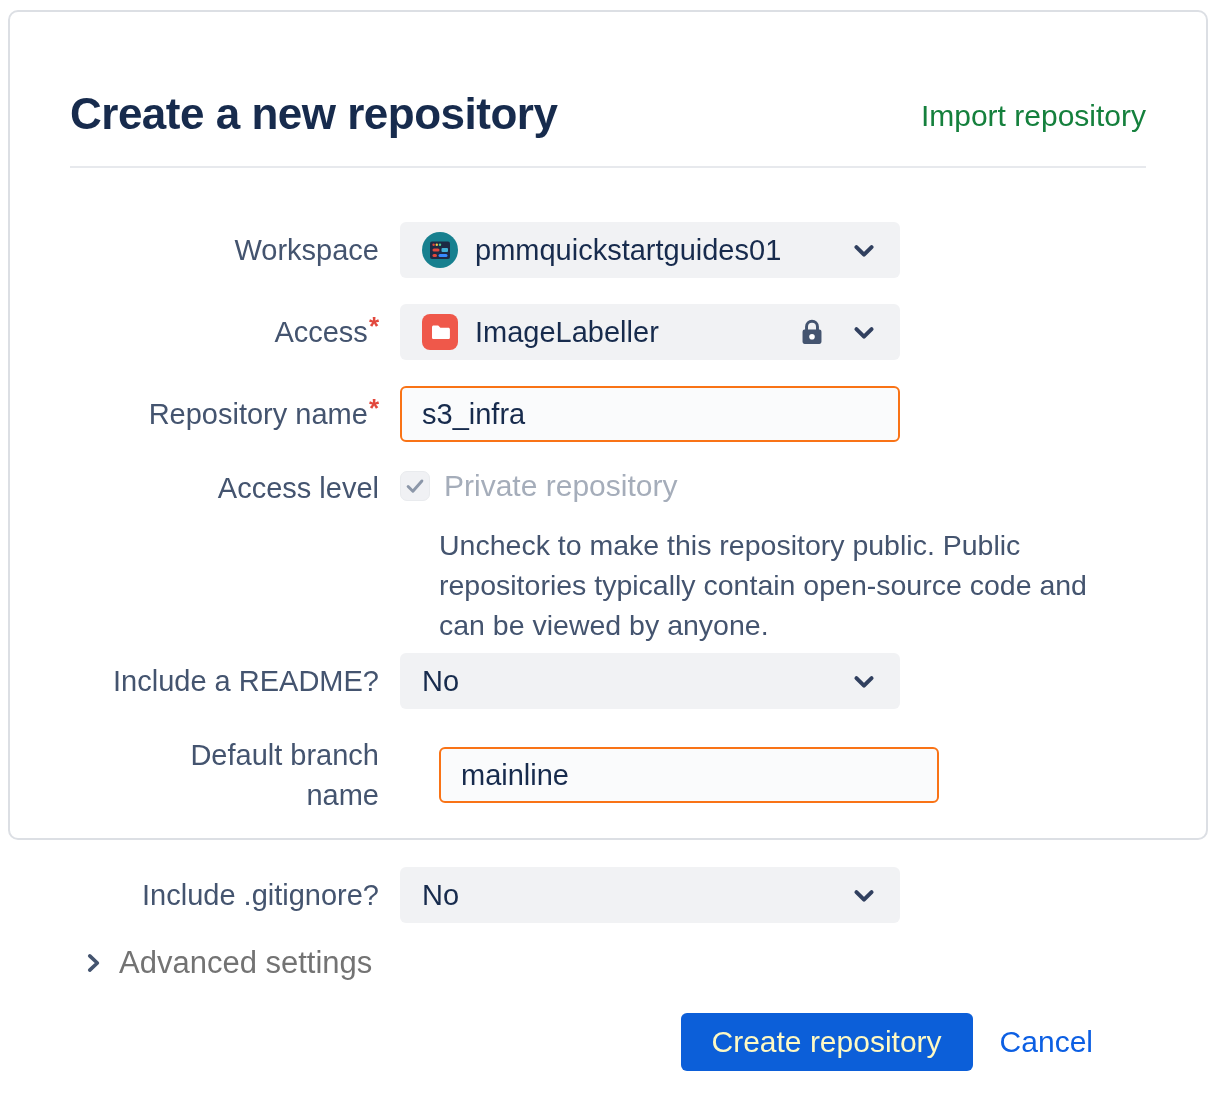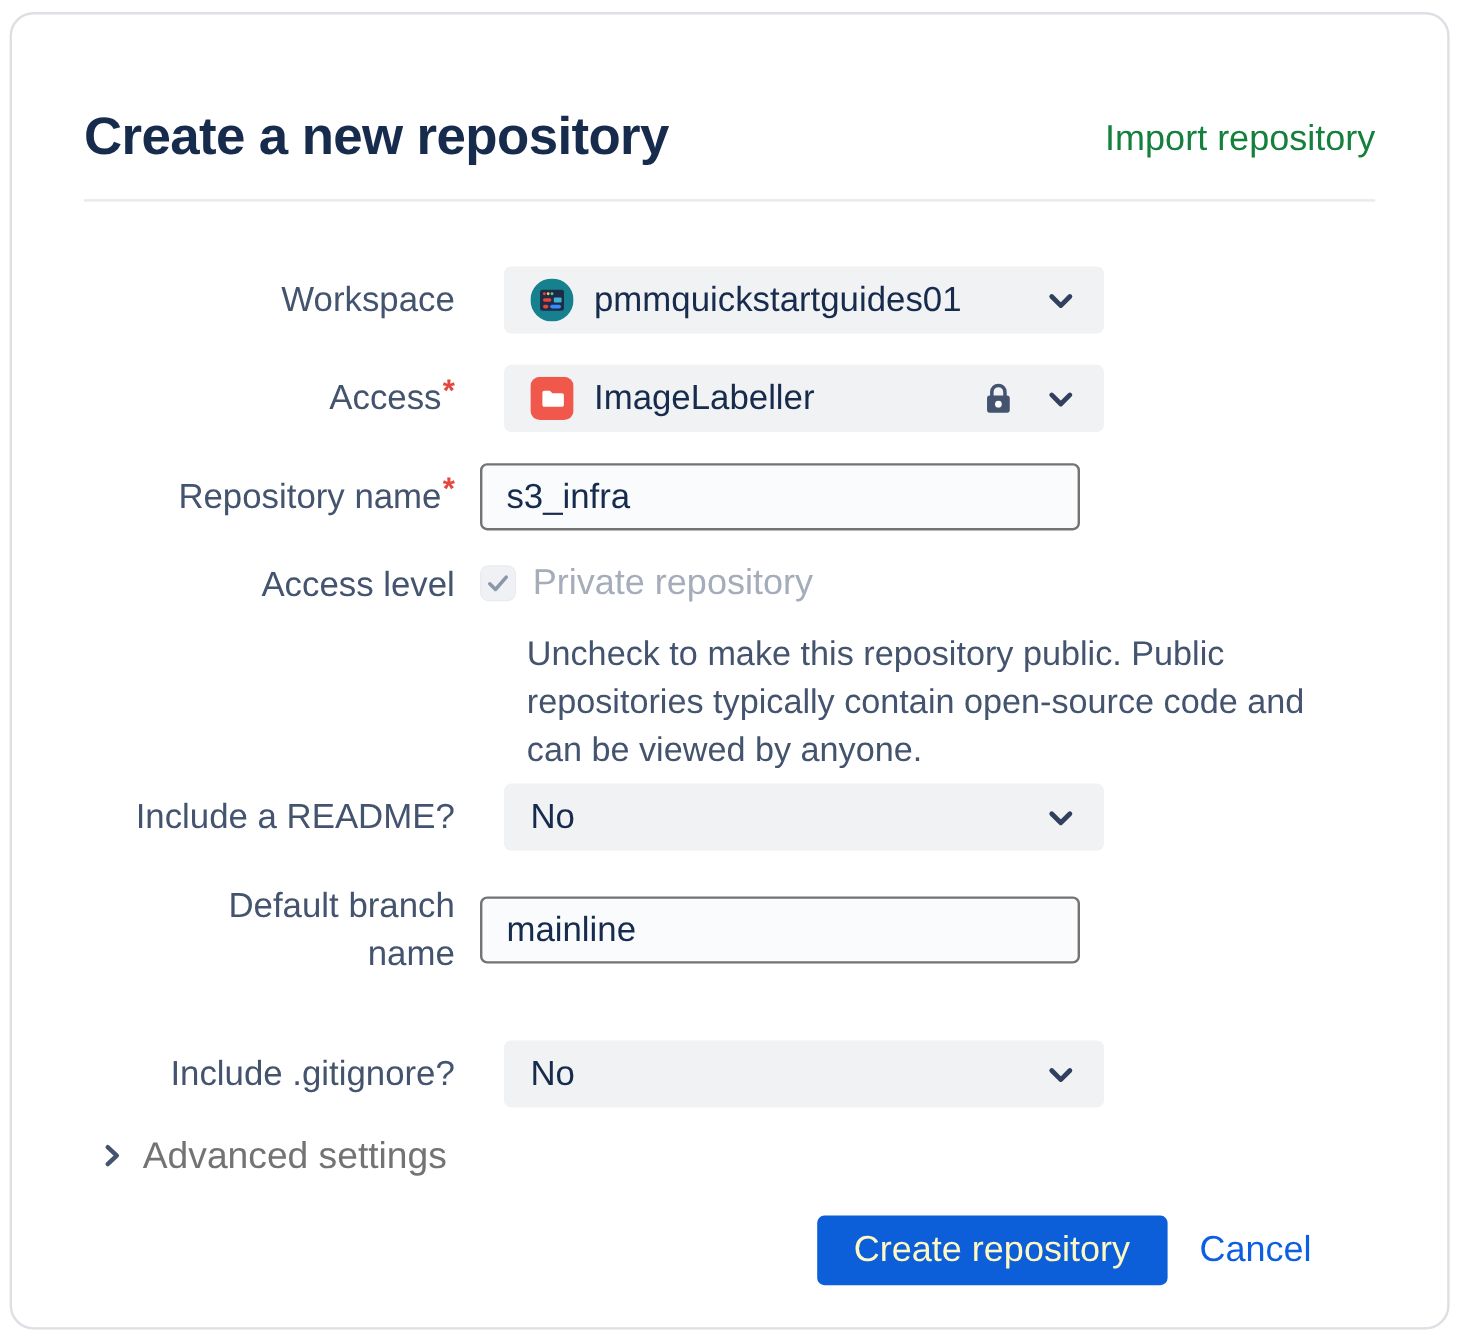--- a/index.html
+++ b/index.html
@@ -5,24 +5,24 @@
   * { box-sizing: border-box; }
   html, body { margin: 0; padding: 0; }
   body {
     width: 1216px; height: 1116px;
     background: #FFFFFF;
     font-family: "Liberation Sans", sans-serif;
     position: relative;
   }
   .card {
     position: absolute; left: 8px; top: 10px;
-    width: 1200px; height: 1098px;
+    width: 1200px; height: 830px;
     background: #FFFFFF;
     border: 2px solid #DCDFE4;
-    border-radius: 20px;
+    border-radius: 10px;
   }
   .content { padding: 56px 60px 0 60px; }
 
   
   .header { display: flex; justify-content: space-between; align-items: flex-end; }
   .title {
     margin: 0; font-size: 44px; font-weight: 700;
     color: #172B4D; letter-spacing: -0.5px; line-height: 1.1;
   }
   .import-link {
@@ -44,52 +44,52 @@
   .req {
     color: #E2483D; font-size: 26px; font-weight: 600;
     position: relative; top: -7px; margin-left: 1px;
   }
   .field-cell { width: 500px; position: relative; }
   .field-cell.wide { width: auto; }
 
   .select {
     height: 56px; background: #F1F2F4; border-radius: 6px;
     display: flex; align-items: center; padding: 0 22px;
-    cursor: pointer; width: 500px; margin-left: 20px;
+    cursor: pointer; width: 500px;
   }
   .select .value { font-size: 29px; color: #172B4D; }
   .select .spacer { flex: 1; }
   .icon-badge { width: 36px; height: 36px; margin-right: 17px; flex: none; display: block; }
   .lock-wrap { margin-right: 22px; display: flex; }
   .chev-wrap { display: flex; }
 
   .text-input {
     width: 100%; height: 56px; background: #FAFBFC;
-    border: 2px solid #737373; border-radius: 6px;
+    border: 2px solid #f97316; border-radius: 6px;
     padding: 0 20px; font-size: 29px; color: #172B4D;
     font-family: inherit; outline: none;
   }
 
   
   .checkbox-row { display: flex; align-items: center; margin-top: 1px; }
   .checkbox {
     width: 30px; height: 30px; border-radius: 7px;
     background: #F0F1F4; border: 1px solid #E9EBEE;
     display: flex; align-items: center; justify-content: center;
     cursor: default; flex: none;
   }
   .cb-label { margin-left: 14px; font-size: 30px; color: #A5ADBA; }
   .help-text {
     margin: 22px 0 0 39px; width: 678px;
     font-size: 28.5px; line-height: 40px; color: #44546F;
   }
 
   
   .row-access { margin-bottom: 8px; }
-  .row-branch { margin-bottom: 52px; }
+  .row-branch { margin-bottom: 52px; gap: 39px; }
   .row-gitignore { margin-bottom: 22px; }
 
   
   .advanced {
     display: flex; align-items: center; margin-left: 10px;
     cursor: pointer; width: max-content;
   }
   .advanced .adv-chev { display: flex; margin-right: 13px; }
   .adv-label { font-size: 31px; font-weight: 500; color: #737373; }
 

